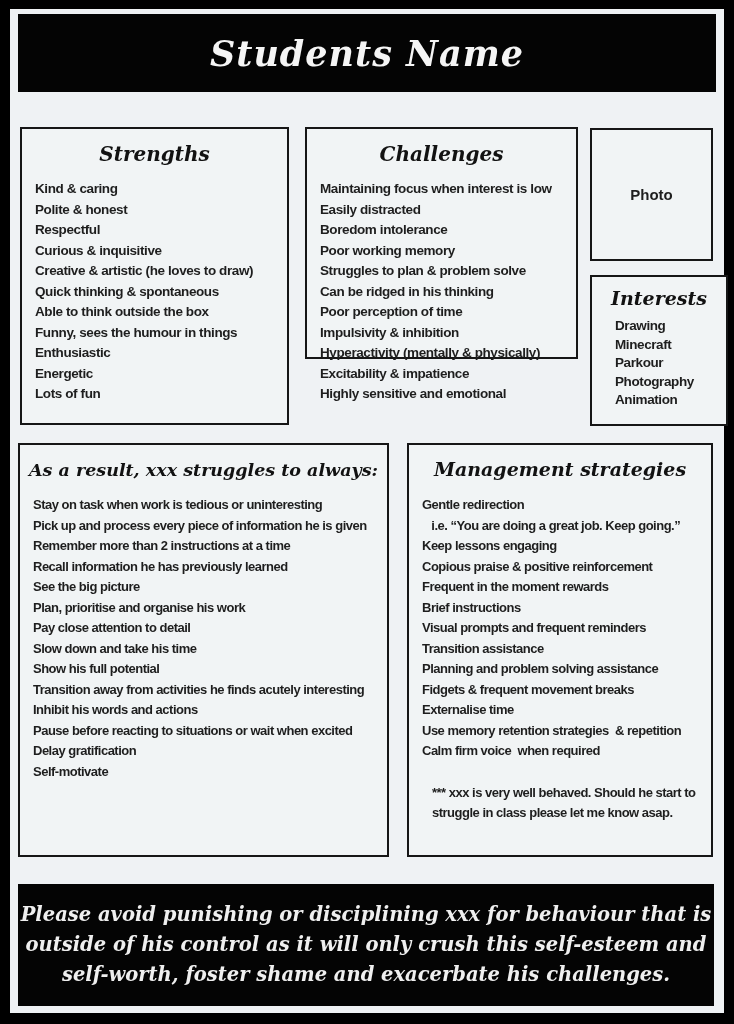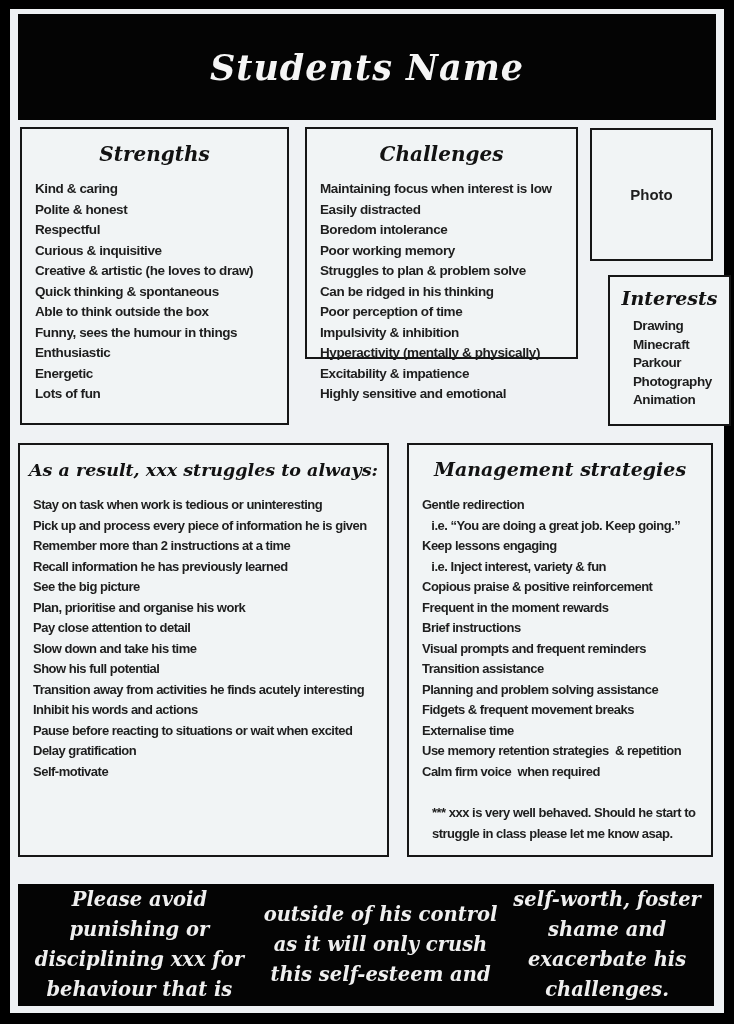--- a/index.html
+++ b/index.html
@@ -27,21 +27,21 @@
 
   .banner {
     position: absolute;
     background: #040404;
     color: #f5f5f5;
     display: flex;
     align-items: center;
     justify-content: center;
     text-align: center;
   }
-  .title-bar { left: 18px; top: 14px; width: 698px; height: 106px; font-size: 35px; letter-spacing: 1px; }
+  .title-bar { left: 18px; top: 14px; width: 698px; height: 78px; font-size: 35px; letter-spacing: 1px; }
 
   .panel {
     position: absolute;
     background: #f1f4f5;
     border: 2px solid #161616;
     color: #1e1e1e;
   }
   .panel-heading {
     text-align: center;
     font-size: 20px;
@@ -56,21 +56,21 @@
     letter-spacing: -0.4px;
     line-height: 20.5px;
   }
   .list .li { white-space: pre-wrap; }
 
   .panel-strengths   { left: 20px;  top: 127px; width: 269px; height: 298px; }
   .panel-challenges  { left: 305px; top: 127px; width: 273px; height: 232px; }
   .panel-photo       { left: 590px; top: 128px; width: 123px; height: 133px;
                        display: flex; align-items: center; justify-content: center;
                        font-weight: 700; font-size: 15px; }
-  .panel-interests   { left: 608px; top: 275px; width: 123px; height: 151px; }
+  .panel-interests   { left: 590px; top: 275px; width: 138px; height: 151px; }
   .panel-interests .panel-heading { font-size: 19px; margin-top: 10px; }
   .panel-interests .list { margin-top: 8px; padding-left: 23px; font-size: 13.5px; line-height: 18.5px; }
 
   .panel-struggles   { left: 18px;  top: 443px; width: 371px; height: 414px; }
   .panel-struggles .panel-heading { font-size: 17.5px; margin-top: 15px; }
   .panel-struggles .list,
   .panel-management .list { font-size: 13px; letter-spacing: -0.5px; margin-top: 15px; }
 
   .panel-management  { left: 407px; top: 443px; width: 306px; height: 414px; }
   .panel-management .panel-heading { font-size: 19px; }
@@ -78,21 +78,21 @@
     padding: 0 6px 0 23px;
     margin-top: 21px;
     font-weight: 700;
     font-size: 13px;
     letter-spacing: -0.5px;
     line-height: 20.5px;
   }
 
   .footer-bar {
     left: 18px; top: 884px; width: 696px; height: 122px;
-    flex-direction: row;
+    flex-direction: column;
     font-size: 19.5px;
     line-height: 30px;
     color: #efefef;
   }
 </style>
 </head>
 <body>
 
 <div class="page">
   <div class="paper"></div>
@@ -169,21 +169,20 @@
         <div class="li">Self-motivate</div>
       </div>
   </div>
 
   <div class="panel panel-management">
     <div class="panel-heading script">Management strategies</div>
     <div class="list">
         <div class="li">Gentle redirection</div>
         <div class="li">   i.e. “You are doing a great job. Keep going.”</div>
         <div class="li">Keep lessons engaging</div>
-        <div class="li">   i.e. Inject interest, variety &amp; fun</div>
         <div class="li">Copious praise &amp; positive reinforcement</div>
         <div class="li">Frequent in the moment rewards</div>
         <div class="li">Brief instructions</div>
         <div class="li">Visual prompts and frequent reminders</div>
         <div class="li">Transition assistance</div>
         <div class="li">Planning and problem solving assistance</div>
         <div class="li">Fidgets &amp; frequent movement breaks</div>
         <div class="li">Externalise time</div>
         <div class="li">Use memory retention strategies  &amp; repetition</div>
         <div class="li">Calm firm voice  when required</div>

